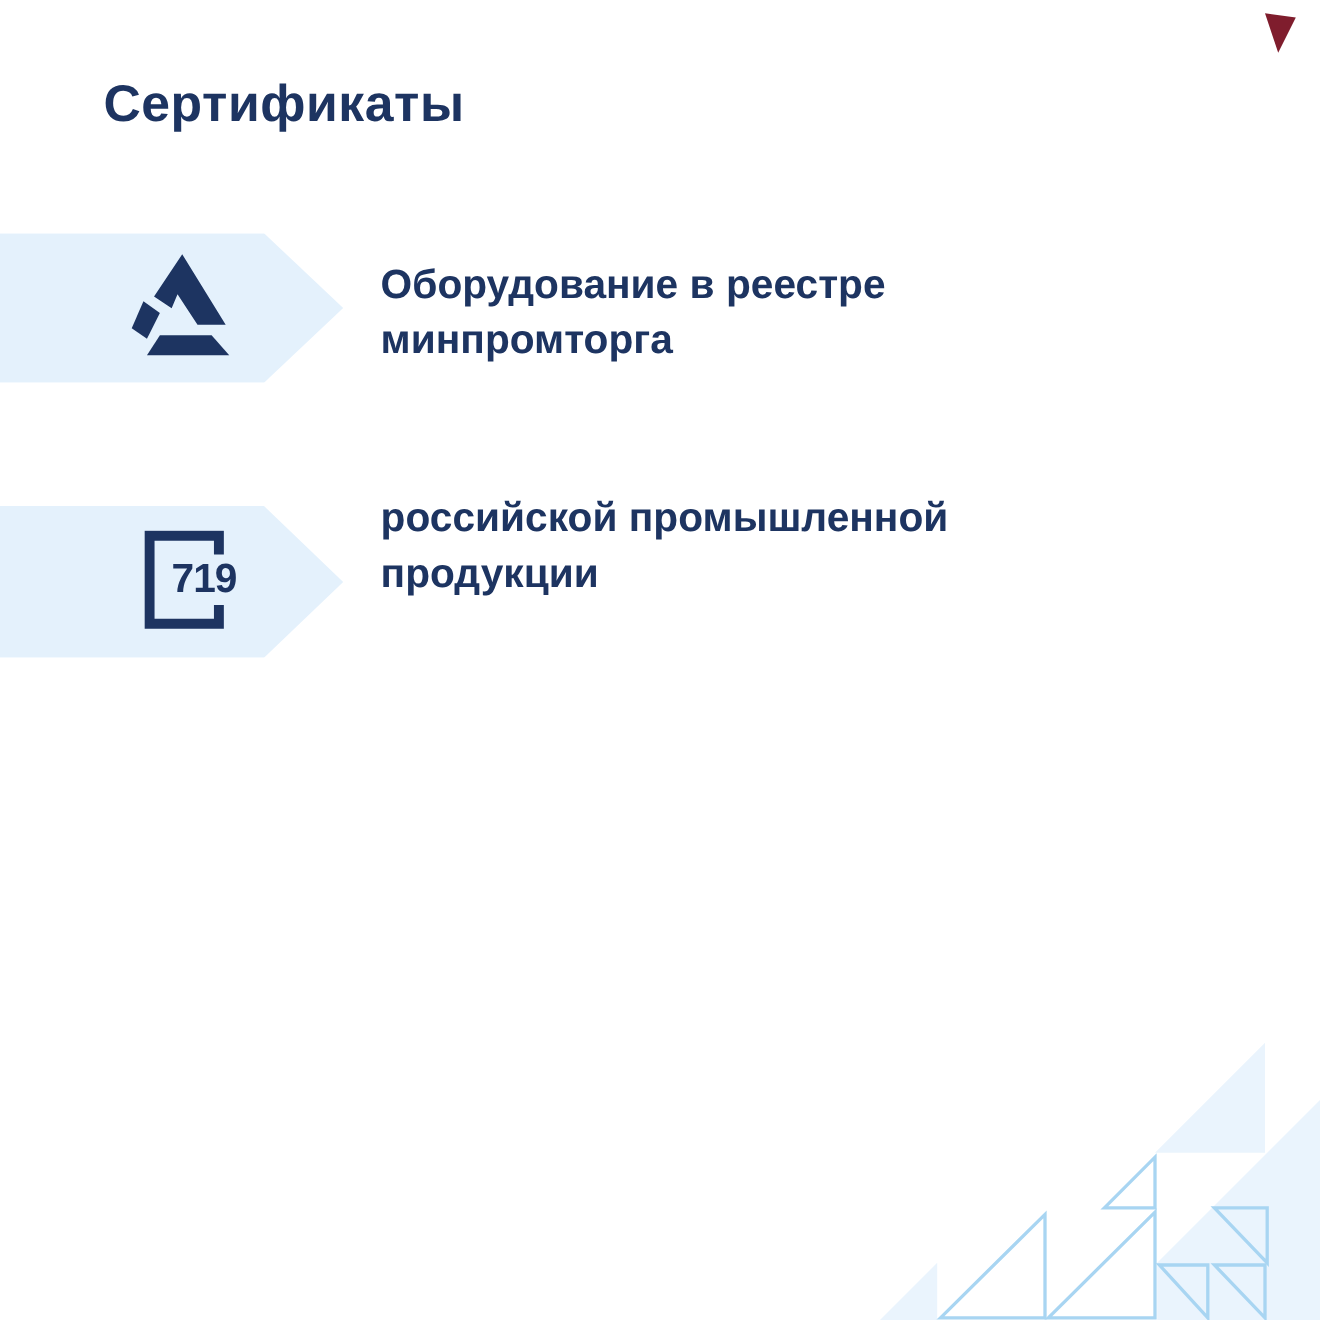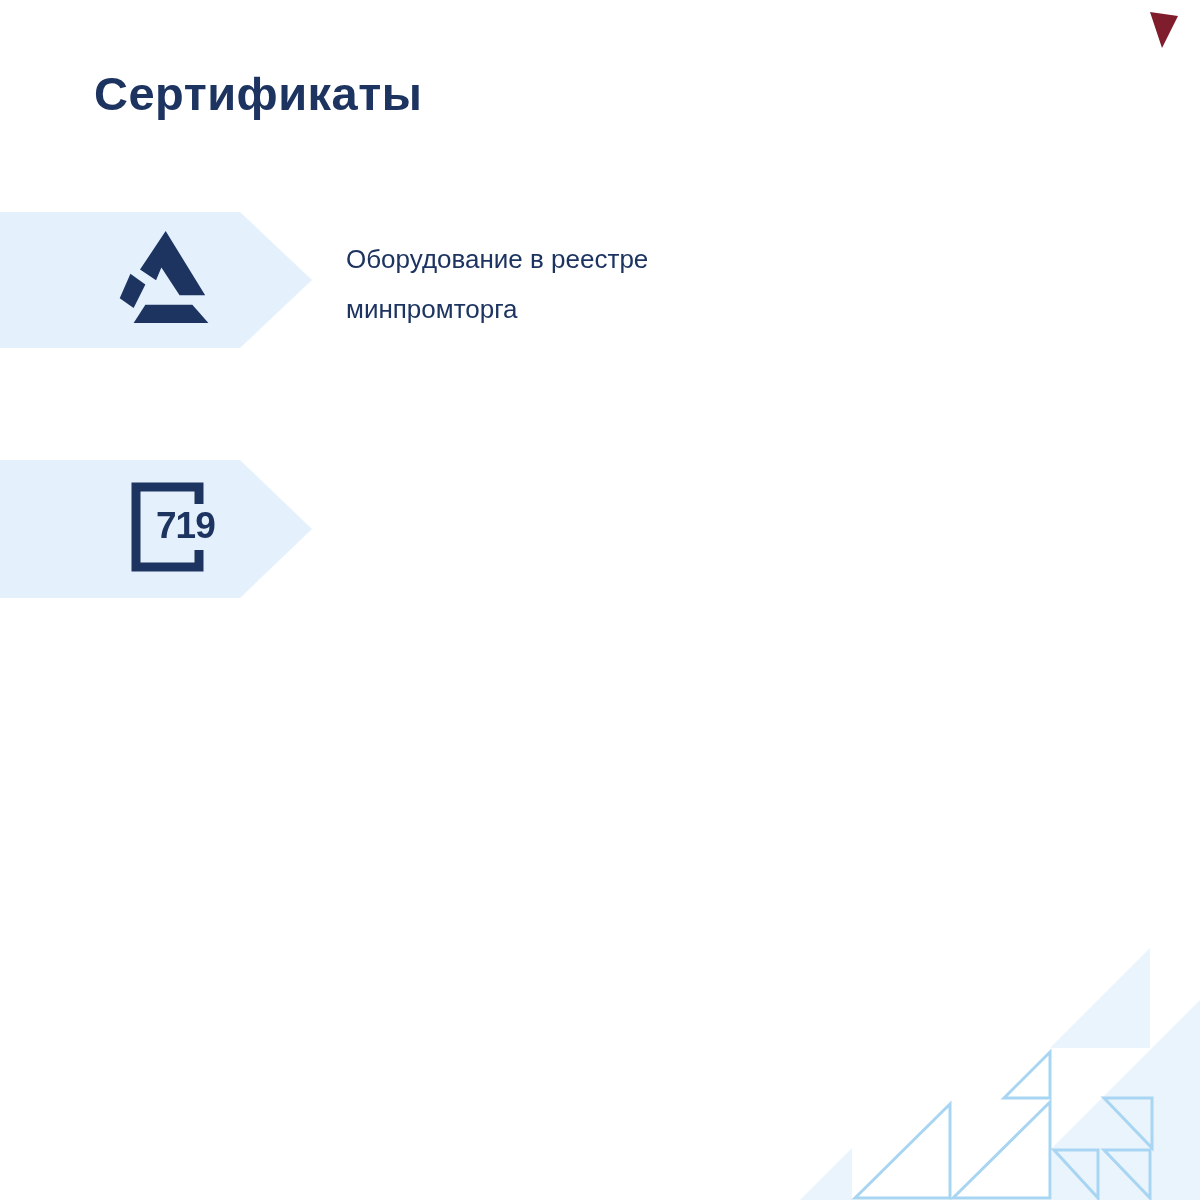--- a/index.html
+++ b/index.html
@@ -27,21 +27,21 @@
   .banner-2{top:460px;height:138px;}
   .logo-svg{position:absolute;left:112px;top:230px;color:var(--navy);}
   .badge-frame-svg{position:absolute;left:131px;top:482px;color:var(--navy);}
   .badge-number{
     position:absolute;left:156px;top:502px;
     font-size:37px;font-weight:700;letter-spacing:-1px;color:var(--navy);
     line-height:47px;
   }
   .cert-text{
     position:absolute;left:346px;color:var(--navy);
-    font-size:26px;font-weight:400;line-height:50px;
+    font-size:37px;font-weight:700;line-height:50px;
   }
   .text-1{top:234px;}
   .text-2{top:445px;line-height:51px;}
   .decor-svg{position:absolute;right:0;bottom:0;}
   .accent-svg{position:absolute;left:1146px;top:8px;color:var(--accent);}
 </style>
 </head>
 <body>
 
 <div>
@@ -60,20 +60,22 @@
     <div>Оборудование в реестре</div>
     <div>минпромторга</div>
   </div>
 
   <div class="cert-banner banner-2"></div>
   <svg class="badge-frame-svg" width="73" height="90" viewBox="0 0 73 90" aria-hidden="true">
     <path d="M68,22 L68,5 L5,5 L5,85 L68,85 L68,68" fill="none" stroke="currentColor" stroke-width="9"></path>
   </svg>
   <span class="badge-number">719</span>
   <div class="cert-text text-2">
+    <div>российской промышленной</div>
+    <div>продукции</div>
   </div>
 
   <svg class="decor-svg" width="410" height="272" viewBox="790 928 410 272" aria-hidden="true">
     <g fill="var(--decor-fill)" stroke="none">
       <path d="M1050,1048 L1150,948 L1150,1048 Z"></path>
       <path d="M1200,1000 L1052,1148 L1052,1200 L1200,1200 Z"></path>
       <path d="M852,1148 L852,1200 L800,1200 Z"></path>
     </g>
     <g fill="none" stroke="var(--decor-stroke)" stroke-width="3" stroke-linejoin="miter">
       <path d="M1004,1098 L1050,1052 L1050,1098 Z"></path>

